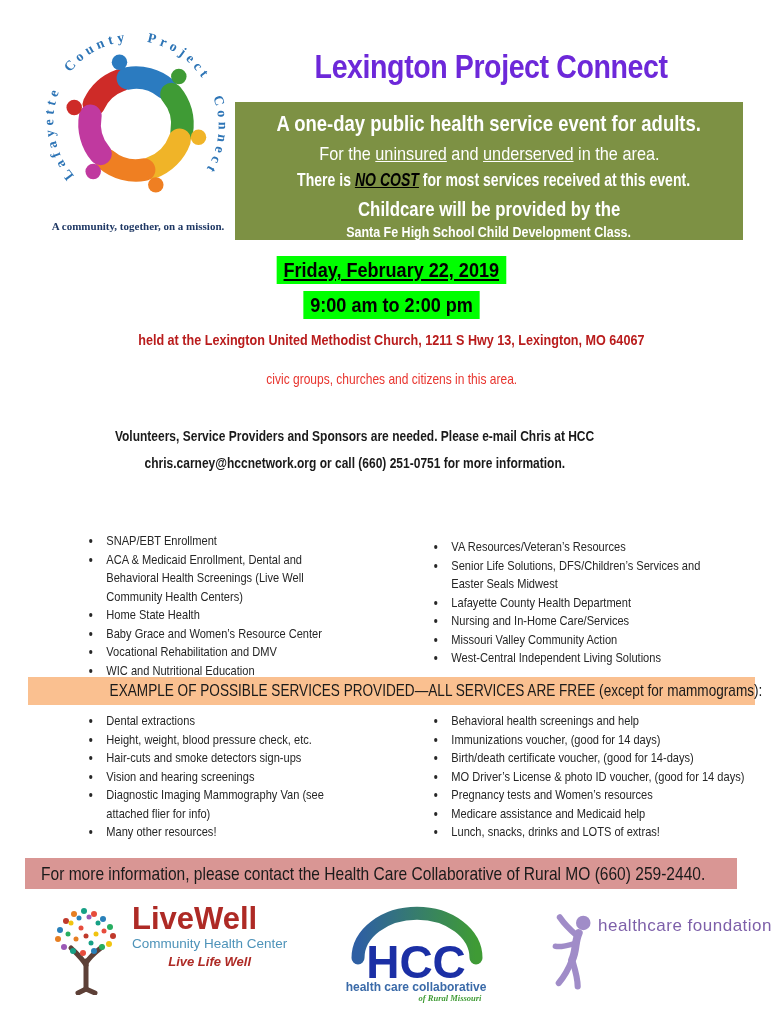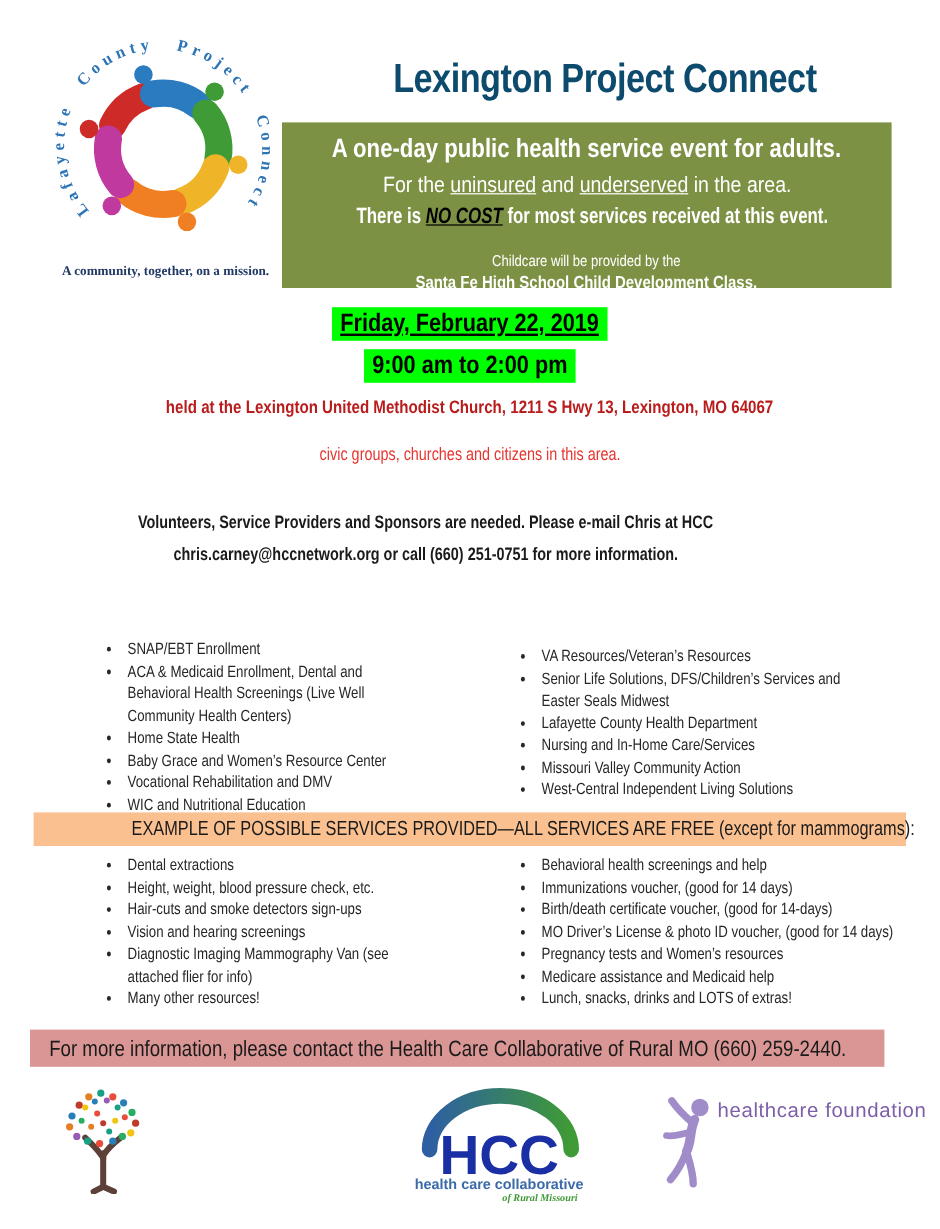--- a/index.html
+++ b/index.html
@@ -15,30 +15,30 @@
   .sq86{transform:scaleX(0.86);}
   .sq88{transform:scaleX(0.88);}
   .from-left{transform-origin:left center;}
 
   
   .logo-svg{position:absolute;left:36px;top:26px;}
   .logo-tagline{position:absolute;left:38px;top:220px;width:200px;text-align:center;
     font-family:"Liberation Serif", serif;font-weight:bold;font-size:11px;color:#1f3864;}
 
   
-  .title{position:absolute;left:252px;top:47px;width:505px;margin:0;text-align:center;
-    font-size:34px;font-weight:bold;color:#0c4a6e;letter-spacing:-0.5px;}
+  .title{position:absolute;left:239px;top:47px;width:505px;margin:0;text-align:center;
+    font-size:34px;font-weight:bold;color:#6d28d9;letter-spacing:-0.5px;}
 
   
   .green-box{position:absolute;left:235px;top:102px;width:508px;height:138px;
     background:#7d9144;color:#ffffff;text-align:center;}
   .gb1{margin-top:9px;font-size:22px;font-weight:bold;}
   .gb2{margin-top:6px;font-size:18.5px;}
   .gb3{margin-top:4px;font-size:18.5px;font-weight:bold;}
-  .gb4{margin-top:19px;font-size:13px;font-weight:normal;}
+  .gb4{margin-top:7px;font-size:20px;font-weight:bold;}
   .gb5{margin-top:3px;font-size:14.5px;font-weight:bold;}
   .u{text-decoration:underline;}
   .nocost{color:#000000;font-style:italic;font-weight:bold;text-decoration:underline;}
 
   
   .date-wrap{position:absolute;left:0;top:256px;width:783px;text-align:center;}
   .hl{background:#00ff00;color:#000;font-weight:bold;font-size:21px;padding:2px 8px;}
   .hl-date{text-decoration:underline;}
   .time-line{margin-top:7px;}
 
@@ -213,20 +213,25 @@
         <circle cx="52" cy="20" r="2.5" fill="#16a085"></circle>
           <circle cx="58" cy="28" r="2.5" fill="#e74c3c"></circle>
         <circle cx="22" cy="31" r="2.5" fill="#27ae60"></circle>
           <circle cx="30" cy="36" r="2.5" fill="#e67e22"></circle>
         <circle cx="40" cy="33" r="2.5" fill="#c0392b"></circle>
           <circle cx="50" cy="31" r="2.5" fill="#f1c40f"></circle>
         <circle cx="45" cy="40" r="2.5" fill="#16a085"></circle>
           <circle cx="35" cy="25" r="2.5" fill="#e74c3c"></circle>
       </g>
     </svg>
+    <div class="lw-text">
+      <div class="lw-name">LiveWell</div>
+      <div class="lw-sub">Community Health Center</div>
+      <div class="lw-tag">Live Life Well</div>
+    </div>
   </div>
 
   <svg class="hcc" width="172" height="102" viewBox="0 0 172 102">
     <defs>
       <linearGradient id="hccArc" x1="0" y1="0" x2="1" y2="0">
         <stop offset="0" stop-color="#2e5fa3"></stop>
           <stop offset="1" stop-color="#3f9b35"></stop>
       </linearGradient>
     </defs>
     <path d="M28,56 A58,44 0 0 1 146,56" fill="none" stroke="url(#hccArc)" stroke-width="13" stroke-linecap="round"></path>

